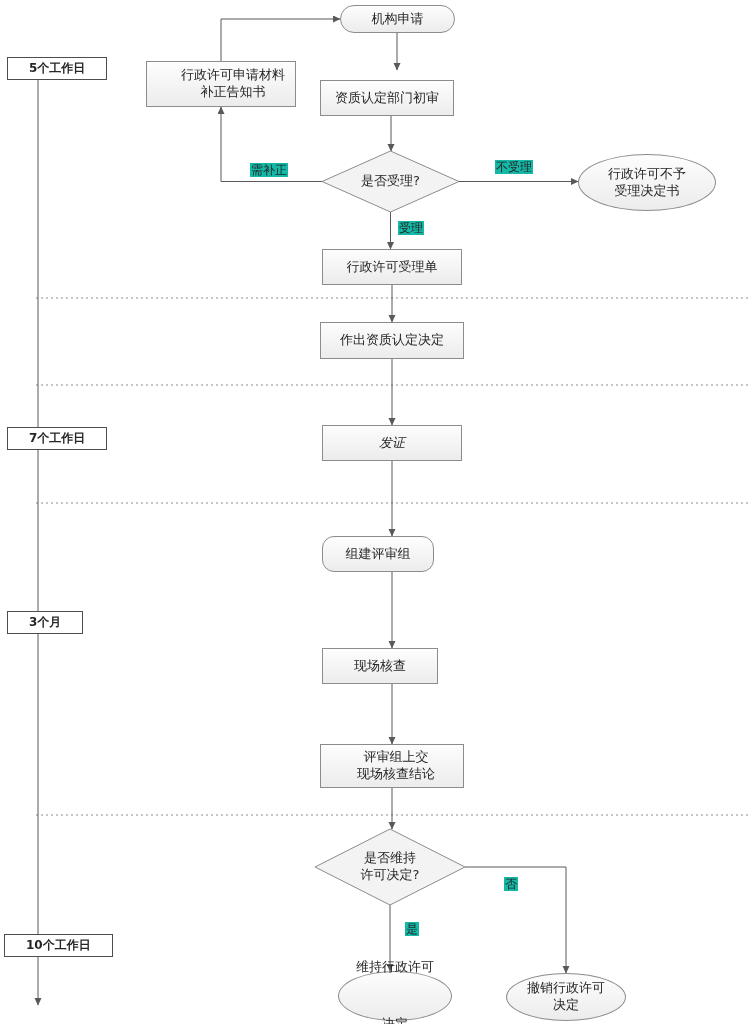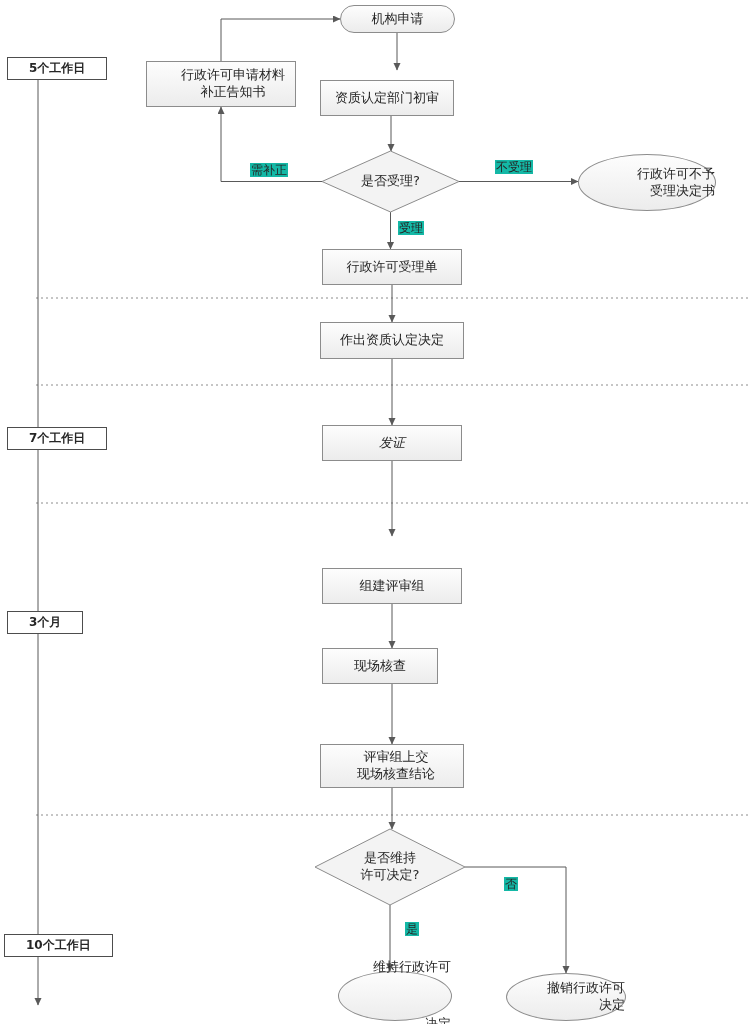--- a/index.html
+++ b/index.html
@@ -25,21 +25,21 @@
     display: flex;
     flex-direction: column;
     align-items: center;
     justify-content: center;
     text-align: center;
     font-size: 13px;
     line-height: 1.3;
     z-index: 2;
   }
   .stadium { border-radius: 14px; }
-  .oval { border-radius: 50%; align-items: flex-end; }
+  .oval { border-radius: 50%; }
   .diamond-text {
     position: absolute;
     display: flex;
     flex-direction: column;
     align-items: center;
     justify-content: center;
     text-align: center;
     font-size: 13px;
     line-height: 1.3;
     z-index: 2;
@@ -140,21 +140,21 @@
   </div>
 
   <div class="node" style="left:320px; top:322px; width:144px; height:37px;">
     <span>作出资质认定决定</span>
   </div>
 
   <div class="node" style="left:322px; top:425px; width:140px; height:36px;font-style:italic;">
     <span>发证</span>
   </div>
 
-  <div class="node" style="left:322px; top:568px; width:140px; height:36px;">
+  <div class="node" style="left:322px; top:536px; width:112px; height:36px;border-radius:12px;">
     <span>组建评审组</span>
   </div>
 
   <div class="node" style="left:322px; top:648px; width:116px; height:36px;">
     <span>现场核查</span>
   </div>
 
   <div class="node" style="left:320px; top:744px; width:144px; height:44px;padding-left:8px;">
     <span>评审组上交</span>
     <span>现场核查结论</span>

